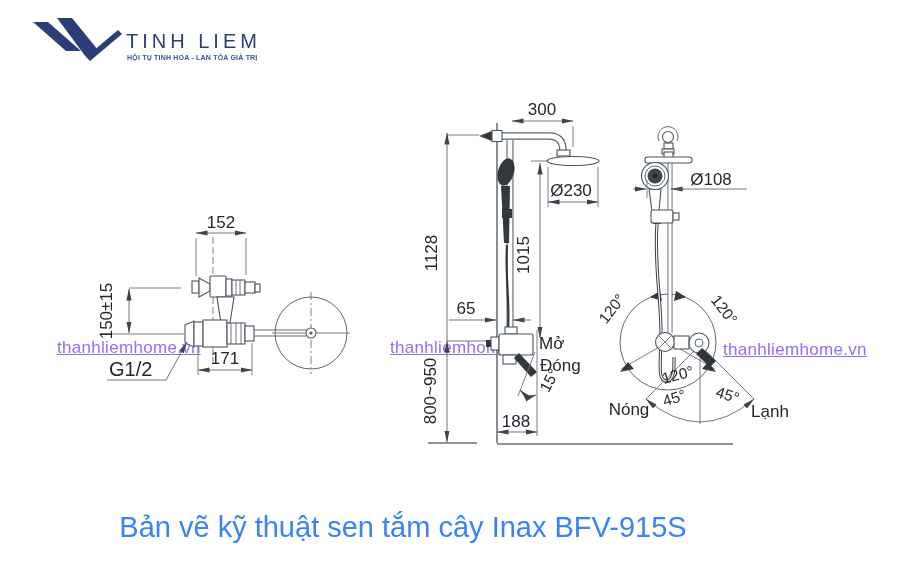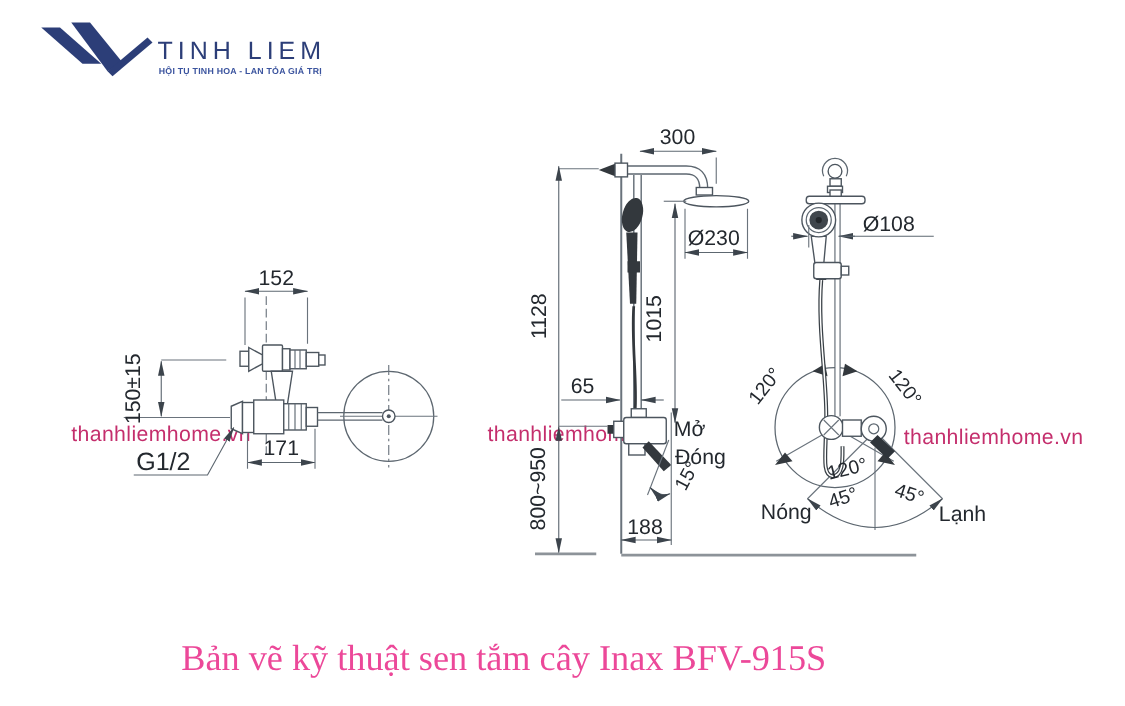--- a/index.html
+++ b/index.html
@@ -3,26 +3,26 @@
 <meta charset="utf-8">
 <style>
   html,body{margin:0;padding:0;background:#fff;}
   .stage{position:relative;width:900px;height:565px;background:#fff;overflow:hidden;
          font-family:"Liberation Sans",sans-serif;}
   .brand{position:absolute;left:0;top:0;width:300px;height:90px;}
   .brand-name{position:absolute;left:126px;top:30px;font-size:20px;letter-spacing:4px;
               color:#2c3e78;font-weight:400;white-space:nowrap;}
   .brand-tag{position:absolute;left:127px;top:54px;font-size:7px;font-weight:bold;
              letter-spacing:.2px;color:#3a539e;white-space:nowrap;}
-  .wm{position:absolute;color:#be185d;font-size:17px;opacity:.9;white-space:nowrap;letter-spacing:.3px;}
+  .wm{position:absolute;color:#8b5cf6;font-size:17px;opacity:.9;white-space:nowrap;letter-spacing:.3px;text-decoration:underline;}
   .wm1{left:57px;top:338px;}
   .wm2{left:390px;top:338px;}
   .wm3{left:723px;top:340px;}
   .caption{position:absolute;left:403px;top:511px;transform:translateX(-50%);
-           font-size:29px;color:#ec4899;white-space:nowrap;font-family:Liberation Serif, serif;}
+           font-size:29px;color:#3b82f6;white-space:nowrap;}
   #draw{position:absolute;left:0;top:0;}
   svg text{font-family:"Liberation Sans",sans-serif;fill:#23282e;}
   .dim{font-size:17px;}
   .dimb{font-size:20px;}
   .ang{font-size:15.5px;}
   .ln{stroke:#5d6770;stroke-width:1;fill:none;}
   .thin{stroke:#5d6770;stroke-width:.9;fill:none;}
   .ext{stroke:#6a737c;stroke-width:.9;fill:none;}
   .shape{fill:#fff;stroke:#4c555e;stroke-width:1.1;}
   .dk{fill:#33383d;stroke:none;}

